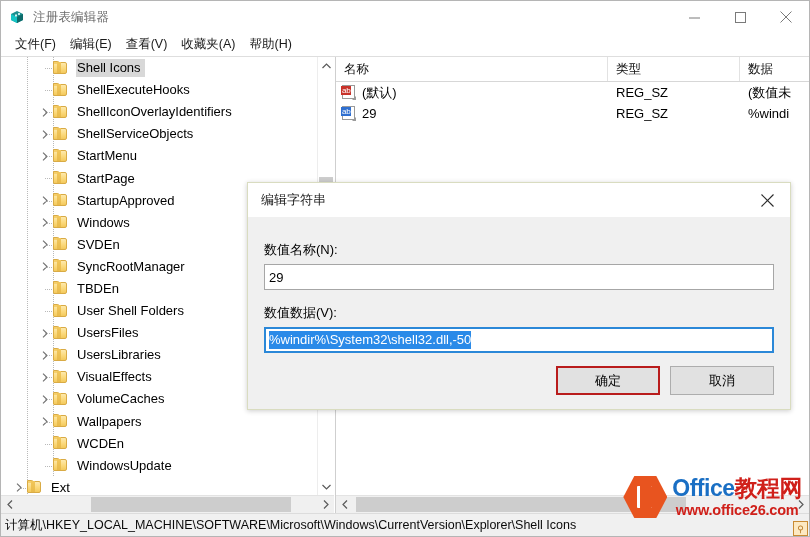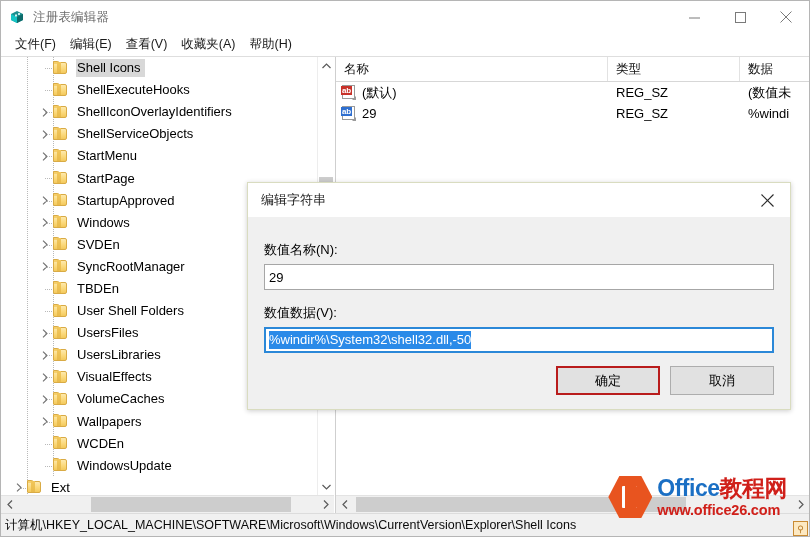--- a/index.html
+++ b/index.html
@@ -257,21 +257,21 @@
     left: 1px; top: 0;
     width: 13px; height: 14px;
     background: #ffffff;
     border: 1px solid #9a9a9a;
     box-sizing: border-box;
   }
   .ab-icon .tag {
     position: absolute;
     left: 0px; top: 1px;
     font-size: 8px;
-    font-weight: bold;
+    font-weight: normal;
     line-height: 9px;
     padding: 0 1px;
     color: #ffffff;
     font-family: "Liberation Sans", sans-serif;
     letter-spacing: -.3px;
   }
   .ab-icon.red .tag { background: #c8322a; }
   .ab-icon.blue .tag { background: #2f6fd0; }
   .ab-icon .fold {
     position: absolute;
@@ -436,26 +436,27 @@
     color: #000000;
   }
   .dlg-btn.default {
     border: 2px solid #b91c1c;
     margin-left: 40px;
   }
 
   
   #watermark {
     position: absolute;
-    right: 23px;
+    right: 8px;
     bottom: 18px;
     display: flex;
     align-items: center;
     z-index: 40;
     pointer-events: none;
+    text-align: center;
   }
   #wm-logo {
     width: 44px; height: 44px;
     position: relative;
     flex: none;
     margin-right: 5px;
   }
   #wm-logo .hex {
     position: absolute;
     left: 0; top: 0;

